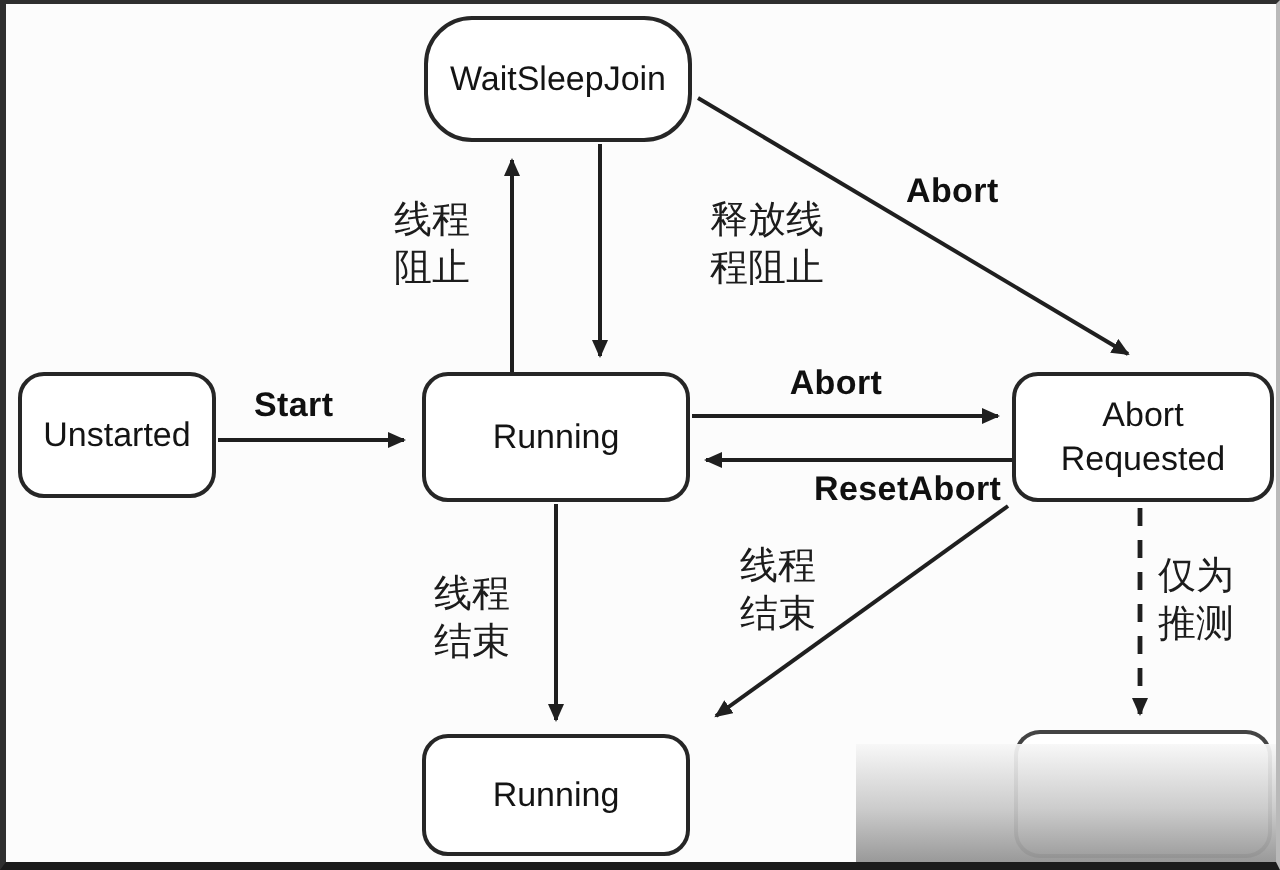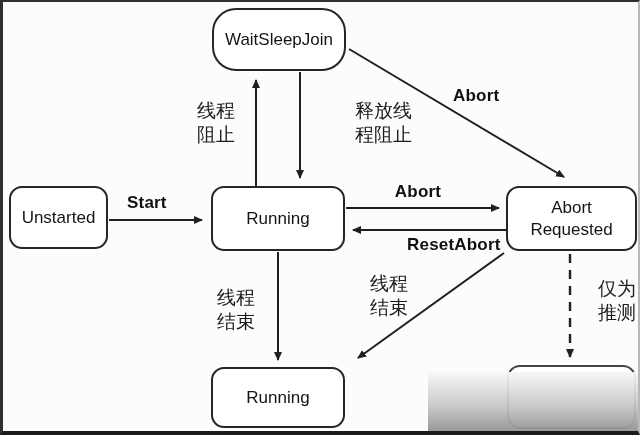--- a/index.html
+++ b/index.html
@@ -45,21 +45,21 @@
   .elabel.en{font-weight:bold;font-size:17px;letter-spacing:0.2px;}
   .elabel.zh{font-size:19px;line-height:1.28;color:#1c1c1c;}
   .lbl-start{left:124px;top:191px;width:58px;text-align:left;}
   .lbl-block{left:194px;top:97px;}
   .lbl-unblock{left:304px;top:97px;margin-left:48px;}
   .lbl-abort-top{left:450px;top:84px;}
   .lbl-abort-mid{left:386px;top:180px;width:58px;text-align:center;}
   .lbl-reset{left:376px;top:233px;margin-left:28px;}
   .lbl-end-left{left:214px;top:284px;}
   .lbl-end-right{left:367px;top:270px;}
-  .lbl-speculation{left:576px;top:275px;margin-left:19px;}
+  .lbl-speculation{left:576px;top:275px;}
 </style>
 </head>
 <body>
 
 <div class="frame">
 
   <svg class="edges" viewBox="0 0 635 429" xmlns="http://www.w3.org/2000/svg">
     <defs>
       <marker id="ah" markerWidth="10" markerHeight="9" refX="8" refY="4" orient="auto" markerUnits="userSpaceOnUse">
         <path d="M0,0 L9,4 L0,8 Z" fill="#1f1f1f"></path>

